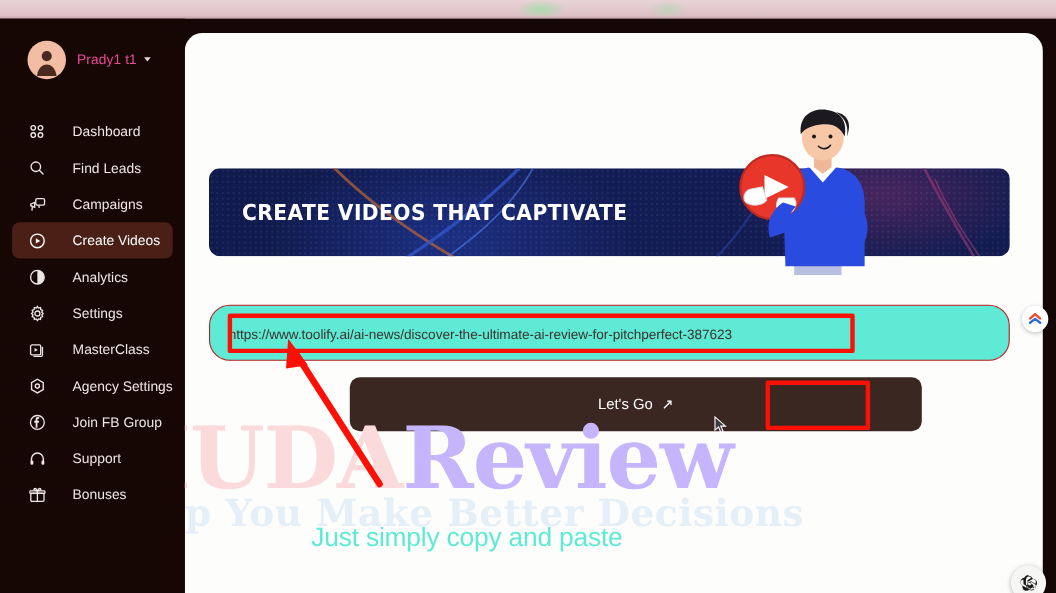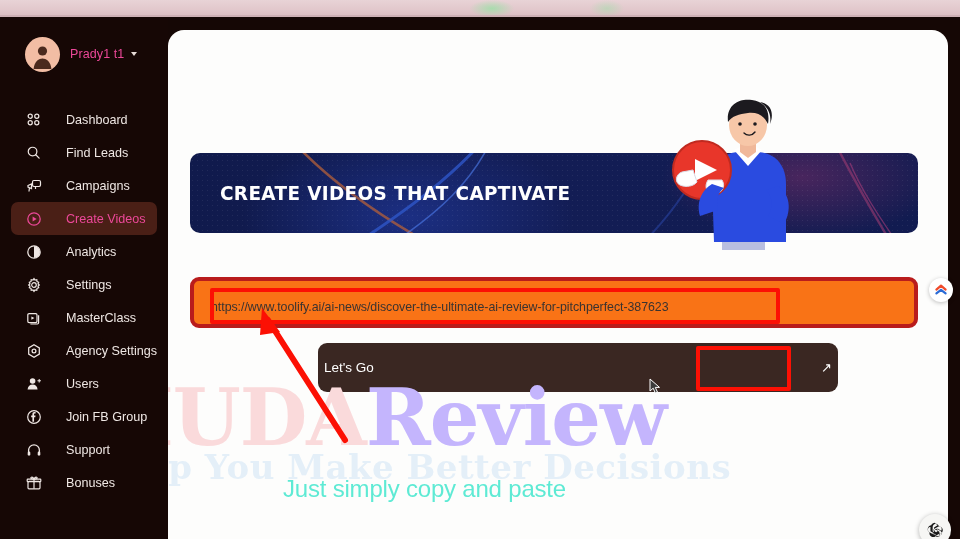--- a/index.html
+++ b/index.html
@@ -87,21 +87,21 @@
   .nav-item + .nav-item { margin-top: 0px; }
   .nav-item .ico {
     width: 17px; height: 17px; flex: none;
     display: flex; align-items: center; justify-content: center;
     color: #efe7e4;
   }
   .nav-item.active {
     background: #4a1f16;
   }
   .nav-item.active .ico,
-  .nav-item.active .lbl { color: #ec4899; text-align: center; }
+  .nav-item.active .lbl { color: #ffffff; text-align: center; }
 
   
   .card {
     position: absolute; left: 168px; top: 13px;
     width: 780px; height: 509px;
     background: #fdfdfc;
     border-top-left-radius: 16px;
     border-top-right-radius: 16px;
     overflow: hidden;
   }
@@ -141,23 +141,23 @@
   }
   .banner-illus {
     position: absolute; left: 470px; top: -63px;
     width: 180px; height: 160px;
   }
 
   
   .url-row {
     position: absolute; left: 22px; top: 247px;
     width: 728px; height: 51px;
-    background: #f97316;
-    border: 4px solid #b91c1c;
-    border-radius: 9px;
+    background: #5eead4;
+    border: 1px solid #b91c1c;
+    border-radius: 19px;
     box-sizing: border-box;
   }
   .url-input {
     position: absolute; left: 15px; top: 8px;
     width: 580px; height: 34px;
     border: none; outline: none;
     background: transparent;
     color: #3a3330;
     font-family: "Liberation Sans", sans-serif;
     font-size: 12.4px;
@@ -172,21 +172,21 @@
     pointer-events: none;
   }
 
   
   .go-btn {
     position: absolute; left: 150px; top: 313px;
     width: 520px; height: 49px;
     background: #3a2722;
     border: none; border-radius: 9px;
     color: #fff;
-    display: flex; align-items: center; justify-content: space-between;
+    display: flex; align-items: center; justify-content: center;
     gap: 8px;
     font-size: 13.5px;
     cursor: pointer;
   }
   .go-btn .arrow { font-size: 13px; line-height: 1; }
   .hl-go {
     position: absolute; left: 528px; top: 316px;
     width: 95px; height: 45px;
     border: 4px solid #fc1004;
     border-radius: 2px;
@@ -363,31 +363,20 @@
         <div class="nav-item">
           <span class="ico">
             <svg width="16" height="16" viewBox="0 0 16 16" fill="none" stroke="currentColor" stroke-width="1.25">
               <circle cx="8" cy="8" r="1.9"></circle>
               <path d="M8 1.8 L13.3 4.9 L13.3 11.1 L8 14.2 L2.7 11.1 L2.7 4.9 Z"></path>
             </svg>
           </span>
           <span class="lbl">Agency Settings</span>
         </div>
 
-        <div class="nav-item">
-          <span class="ico">
-            <svg width="16" height="16" viewBox="0 0 16 16" fill="currentColor">
-              <circle cx="6.6" cy="5" r="2.8"></circle>
-              <path d="M1.6 13.6 C1.9 10.3 4 8.6 6.6 8.6 C9.2 8.6 11.3 10.3 11.6 13.6 Z"></path>
-              <rect x="11.4" y="4.2" width="3.6" height="1.1" rx=".4"></rect>
-              <rect x="12.65" y="2.95" width="1.1" height="3.6" rx=".4"></rect>
-            </svg>
-          </span>
-          <span class="lbl">Users</span>
-        </div>
 
 
         <div class="nav-item">
           <span class="ico">
             <svg width="16" height="16" viewBox="0 0 16 16">
               <circle cx="8" cy="8" r="6.3" fill="none" stroke="currentColor" stroke-width="1.2"></circle>
               <path d="M9.3 8.3 L9.55 6.55 L8.05 6.55 L8.05 5.45 C8.05 4.95 8.25 4.6 8.95 4.6 L9.6 4.6 L9.6 3.1 C9.35 3.05 8.85 3 8.35 3 C7.1 3 6.4 3.75 6.4 5.2 L6.4 6.55 L5.15 6.55 L5.15 8.3 L6.4 8.3 L6.4 12.8 L8.05 12.8 L8.05 8.3 Z" fill="currentColor"></path>
             </svg>
           </span>
           <span class="lbl">Join FB Group</span>

